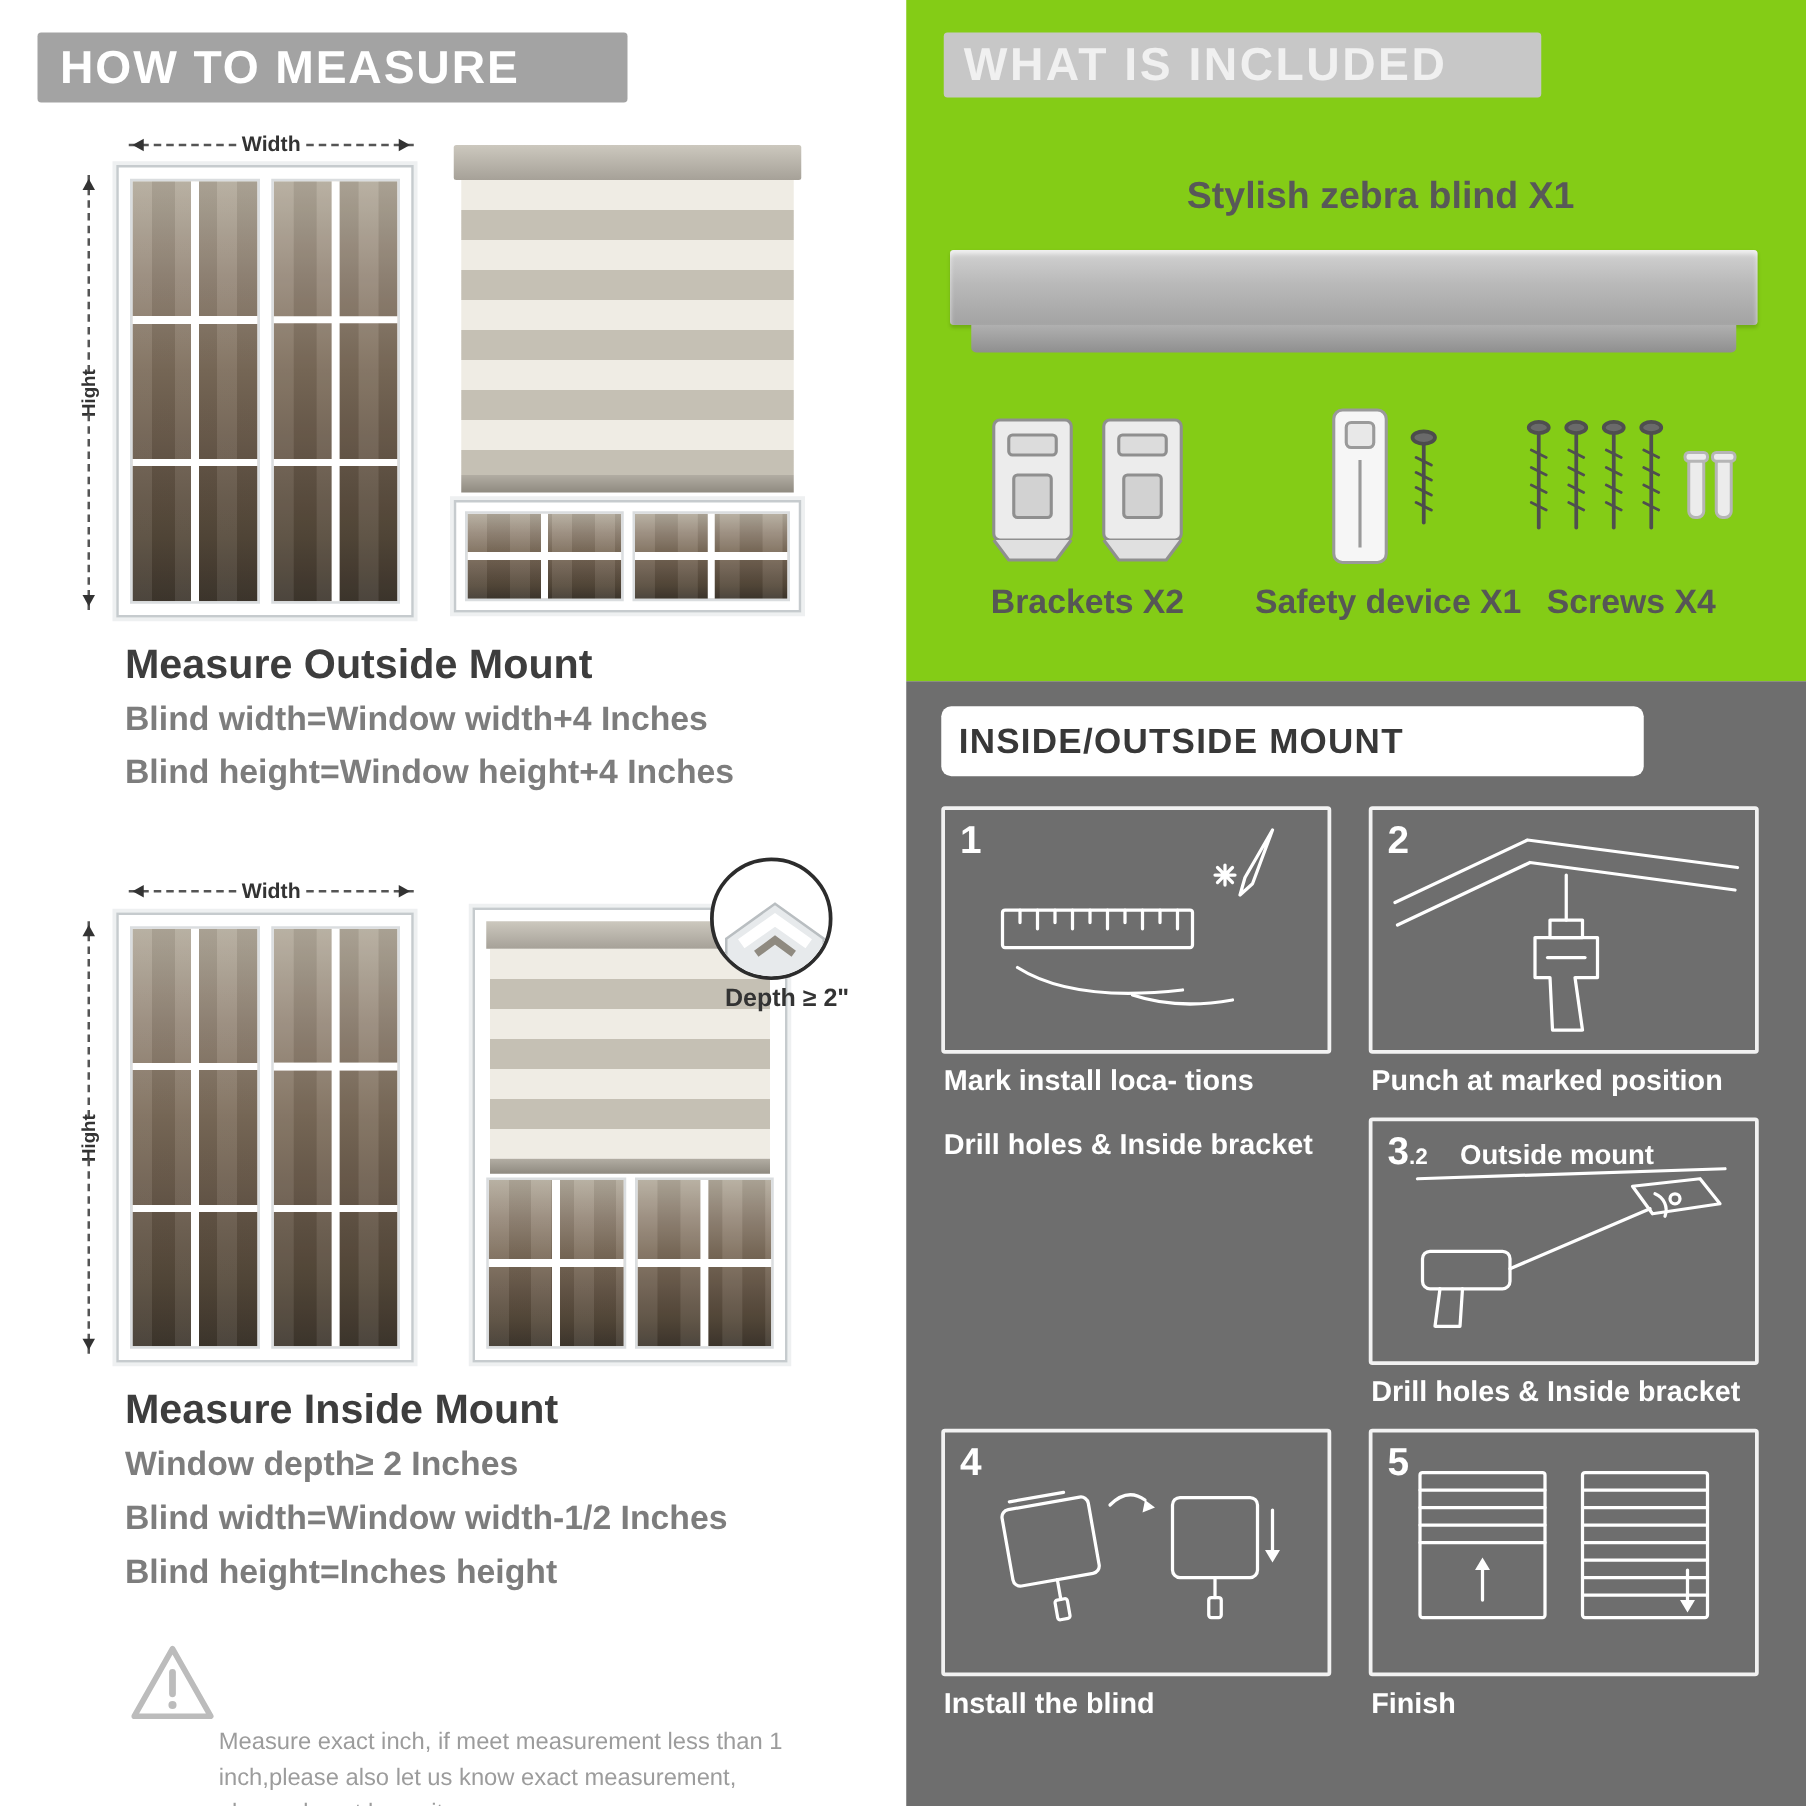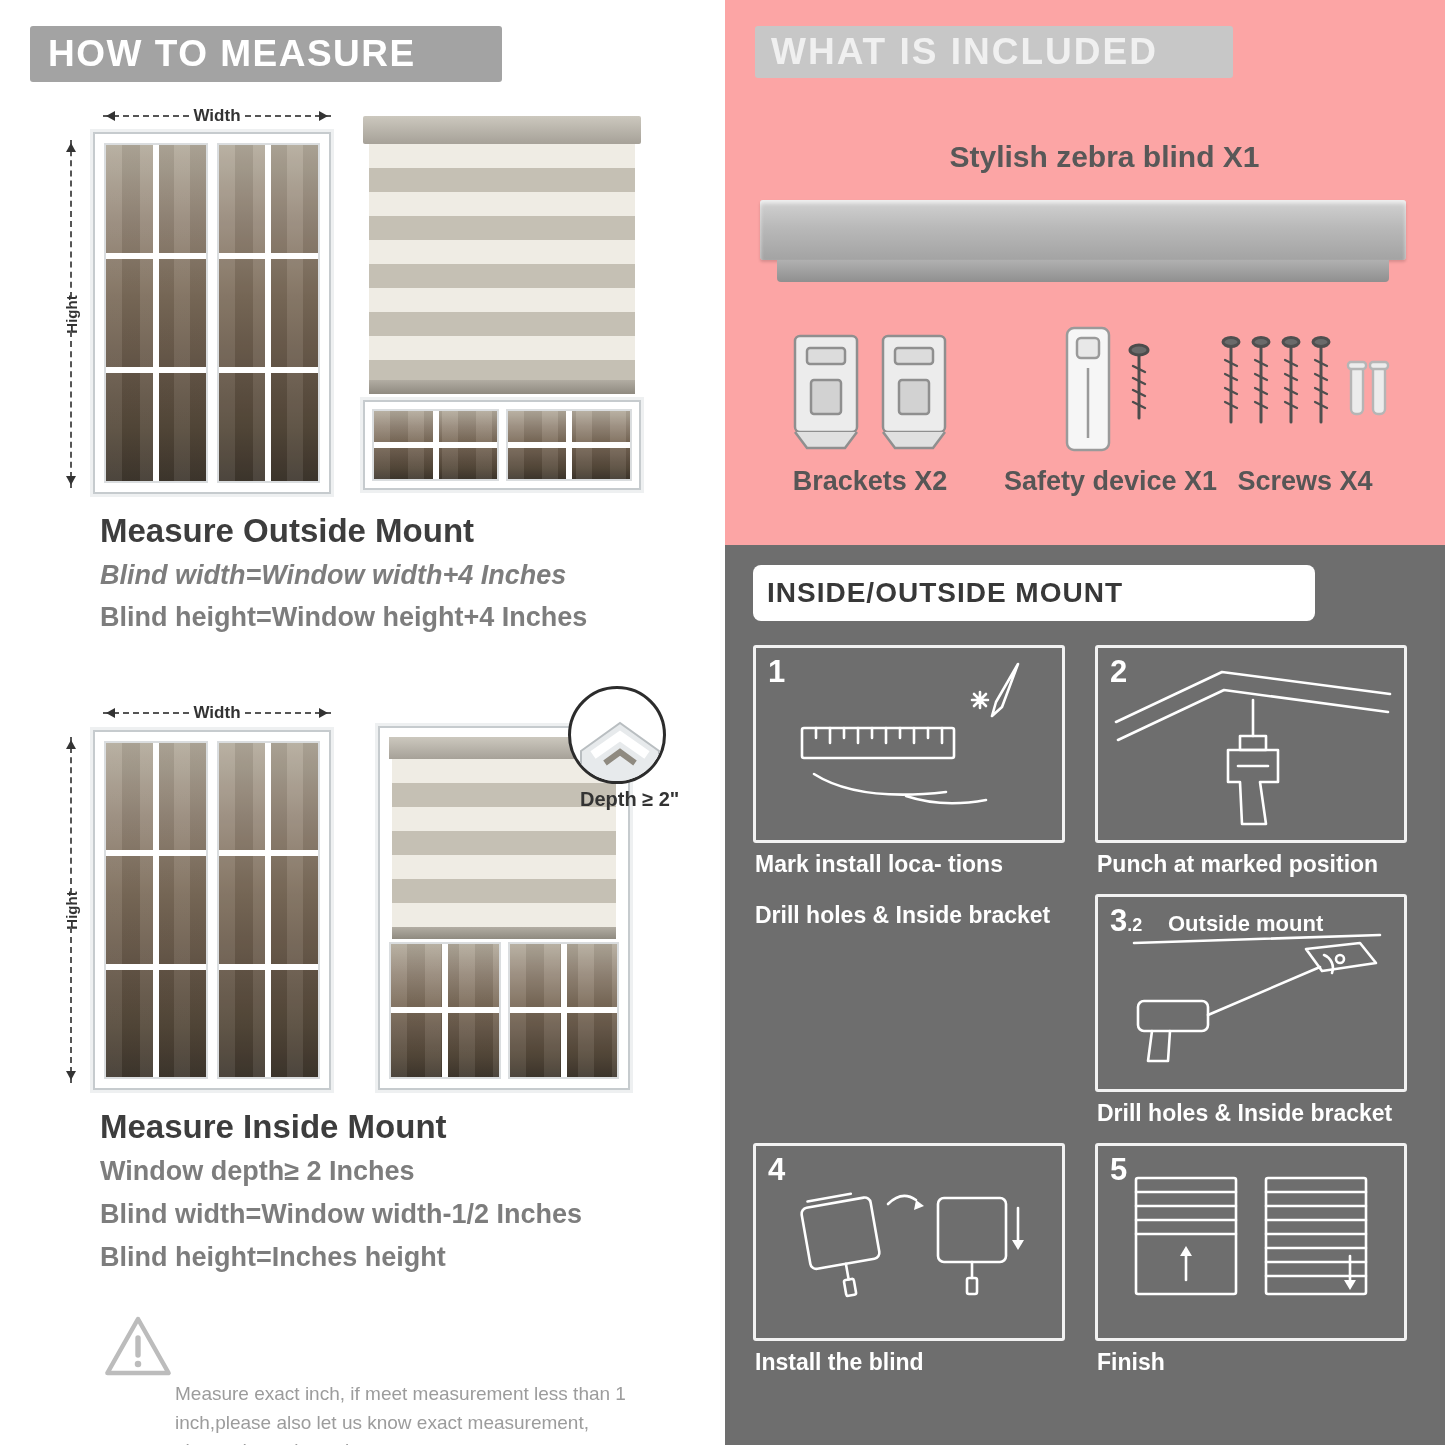--- a/index.html
+++ b/index.html
@@ -71,21 +71,21 @@
 
   .detail-circle { position:absolute; left:568px; top:686px; width:98px; height:98px;
     border:3px solid #2c2c2c; border-radius:50%; background:#fff; overflow:hidden; }
   .depth-label { position:absolute; left:580px; top:788px; font-size:20px; font-weight:bold; color:#333; }
 
   .warn-icon { position:absolute; left:102px; top:1312px; }
   .note { position:absolute; left:175px; top:1380px; width:455px; text-align:left;
     font-size:19px; line-height:1.5; color:#9c9c9c; }
 
   
-  .included-panel { position:absolute; left:725px; top:0; width:720px; height:545px; background:#fca5a5; }
+  .included-panel { position:absolute; left:725px; top:0; width:720px; height:545px; background:#84cc16; }
   .included-header { position:absolute; left:30px; top:26px; width:478px; height:52px;
     background:#c7c7c7; color:#f0f0f0; font-size:37px; font-weight:bold;
     display:flex; align-items:center; padding-left:16px; letter-spacing:2px; border-radius:3px; }
   .product-label { position:absolute; left:0; top:140px; width:100%; text-align:center;
     color:#585858; font-size:30px; font-weight:bold;padding-left:39px; }
   .headrail { position:absolute; left:35px; top:200px; width:646px; height:60px; border-radius:3px;
     background:linear-gradient(180deg,#d2d2d2 0%,#b9b9b9 45%,#a3a3a3 100%);
     box-shadow:inset 0 3px 4px rgba(255,255,255,.7), 0 2px 3px rgba(0,0,0,.15); }
   .headrail-lip { position:absolute; left:52px; top:260px; width:612px; height:22px;
     background:linear-gradient(180deg,#b0b0b0,#8f8f8f); border-radius:0 0 4px 4px; }
@@ -134,21 +134,21 @@
     <div class="bo-cassette cassette"></div>
     <div class="bo-shade stripes"></div>
     <div class="bo-rail rail"></div>
     <div class="window bo-window" style="position:absolute;">
       <div class="sash simple"></div>
       <div class="sash simple"></div>
     </div>
   </div>
 
   <div class="h2" style="top:512px;">Measure Outside Mount</div>
-  <div class="sub" style="top:560px;font-style:italic;">Blind width=Window width+4 Inches</div>
+  <div class="sub" style="top:560px;">Blind width=Window width+4 Inches</div>
   <div class="sub" style="top:602px;">Blind height=Window height+4 Inches</div>
 
   <div class="harrow" style="left:103px; top:703px; width:228px;">
     <span class="seg l"></span>
     <span class="lbl">Width</span>
     <span class="seg r"></span>
   </div>
   <div class="varrow" style="left:62px; top:737px; height:346px;">
     <span class="seg t"></span>
     <span class="lbl">Hight</span>

